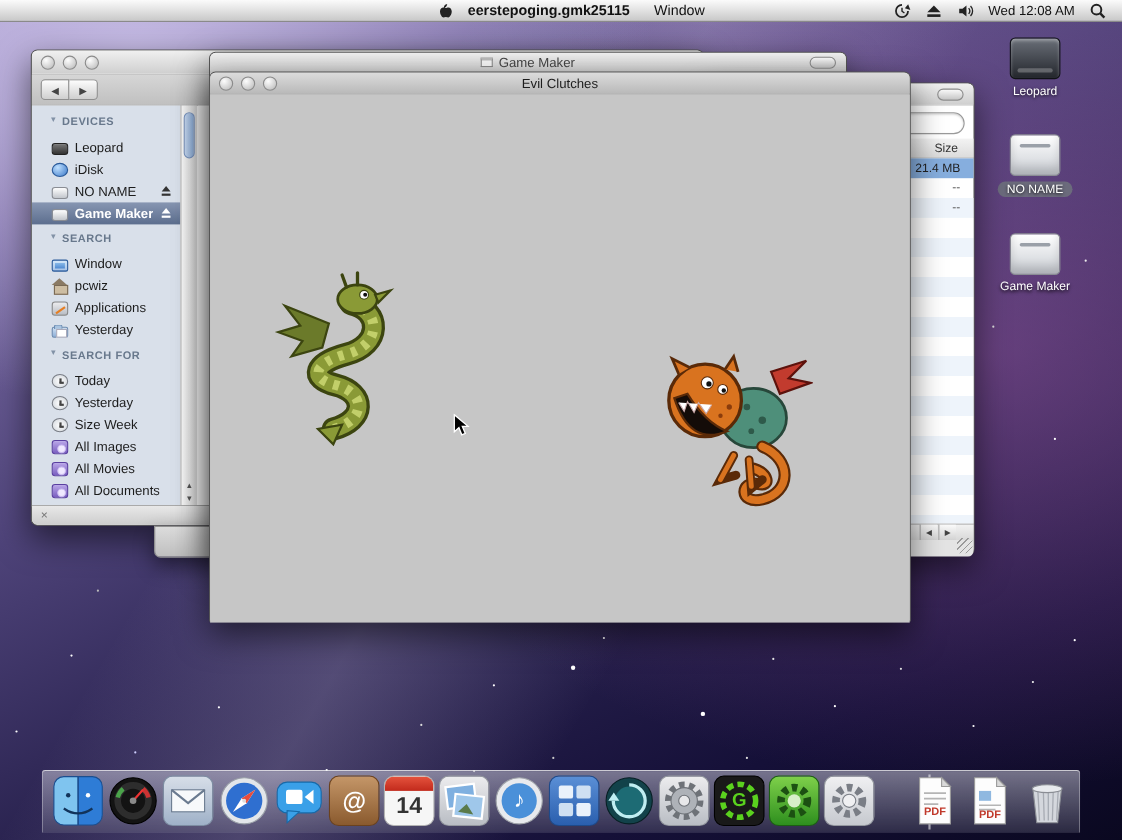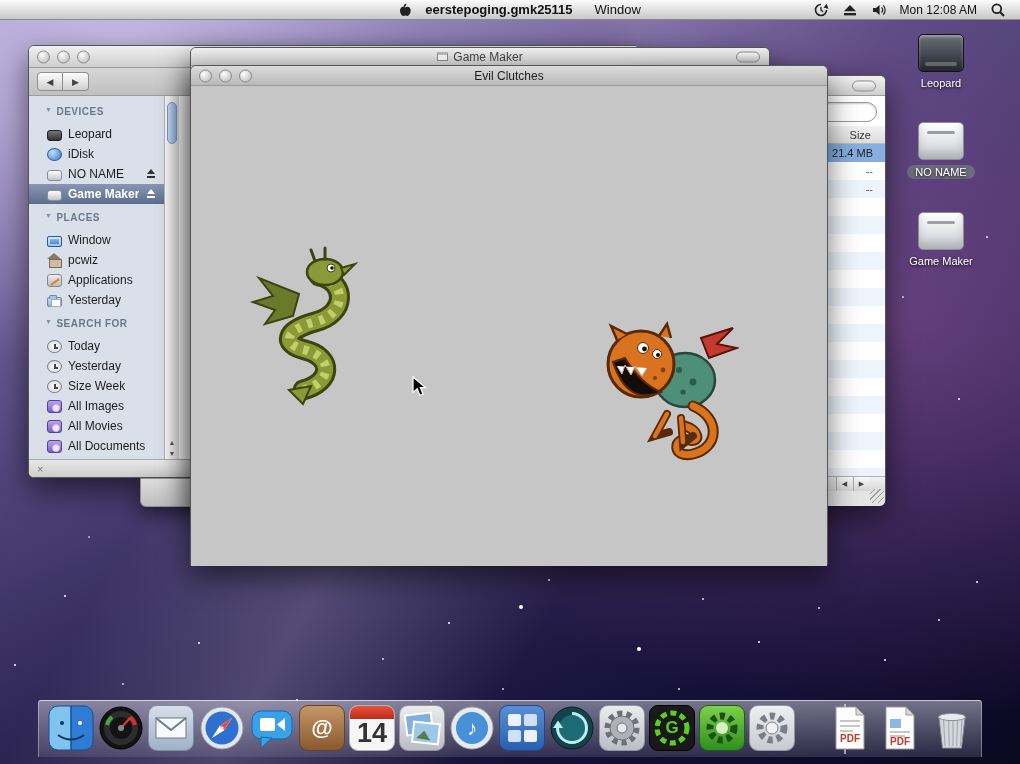--- a/index.html
+++ b/index.html
@@ -197,21 +197,21 @@
             <polygon points="8,3 14,9.2 2,9.2" fill="#222"></polygon>
             <rect x="2" y="11" width="12" height="2.4" fill="#222"></rect>
           </svg>
       </span>
       <span class="mbicon">
         <svg width="16" height="16" viewBox="0 0 16 16">
             <polygon points="2,6 5,6 8.6,3 8.6,13 5,10 2,10" fill="#222"></polygon>
             <path d="M10.6,5.4 a4,4 0 0 1 0,5.2 M12.3,3.4 a6.6,6.6 0 0 1 0,9.2" fill="none" stroke="#222" stroke-width="1.2"></path>
           </svg>
       </span>
-      <span class="clock">Mon 12:08 AM</span>
+      <span class="clock">Wed 12:08 AM</span>
       <span class="mbicon">
         <svg width="16" height="16" viewBox="0 0 16 16">
             <circle cx="6.8" cy="6.8" r="4.4" fill="none" stroke="#222" stroke-width="1.8"></circle>
             <line x1="10.2" y1="10.2" x2="14" y2="14" stroke="#222" stroke-width="2.2"></line>
           </svg>
       </span>
     </div>
   </div>
 
   <div id="finder" class="win">
@@ -247,21 +247,21 @@
         <span class="eject"></span>
       </div>
       <div class="sb-row sel">
         <span class="si si-drive-white"></span>
         <span class="sb-label">Game Maker</span>
         <span class="eject"></span>
       </div>
       <div class="sb-gap"></div>
       <div class="sb-head">
         <span class="tri">▼</span>
-        <span>PLACES</span>
+        <span>SEARCH</span>
       </div>
       <div class="sb-row">
         <span class="si si-desktop"></span>
         <span class="sb-label">Window</span>
       </div>
       <div class="sb-row">
         <span class="si si-home"></span>
         <span class="sb-label">pcwiz</span>
       </div>
       <div class="sb-row">
@@ -465,21 +465,21 @@
         </svg>
     </div>
     <div class="dk" style="left:260px;">
       <div class="dk-tile bg-ab"></div>
       <span class="glyph" style="color:#fff; font-size:22px;">@</span>
     </div>
     <div class="dk" style="left:310px;">
       <div class="dk-tile bg-ical">
           <div class="ical-strip"></div>
         </div>
-      <span class="glyph" style="color:#333; font-size:27px; padding-top:10px;">14</span>
+      <span class="glyph" style="color:#333; font-size:21px; padding-top:10px;">14</span>
     </div>
     <div class="dk" style="left:360px;">
       <div class="dk-tile bg-prev"></div>
       <svg width="46" height="46" viewBox="0 0 46 46">
           <rect x="7" y="9" width="26" height="20" fill="#7fb0e0" stroke="#fff" stroke-width="2" transform="rotate(-7 20 19)"></rect>
           <rect x="14" y="18" width="26" height="20" fill="#9fc7ea" stroke="#fff" stroke-width="2" transform="rotate(6 27 28)"></rect>
           <polygon points="18,34 25,26 32,35" fill="#5a7a4a" transform="rotate(6 27 28)"></polygon>
         </svg>
     </div>
     <div class="dk" style="left:410px;">

